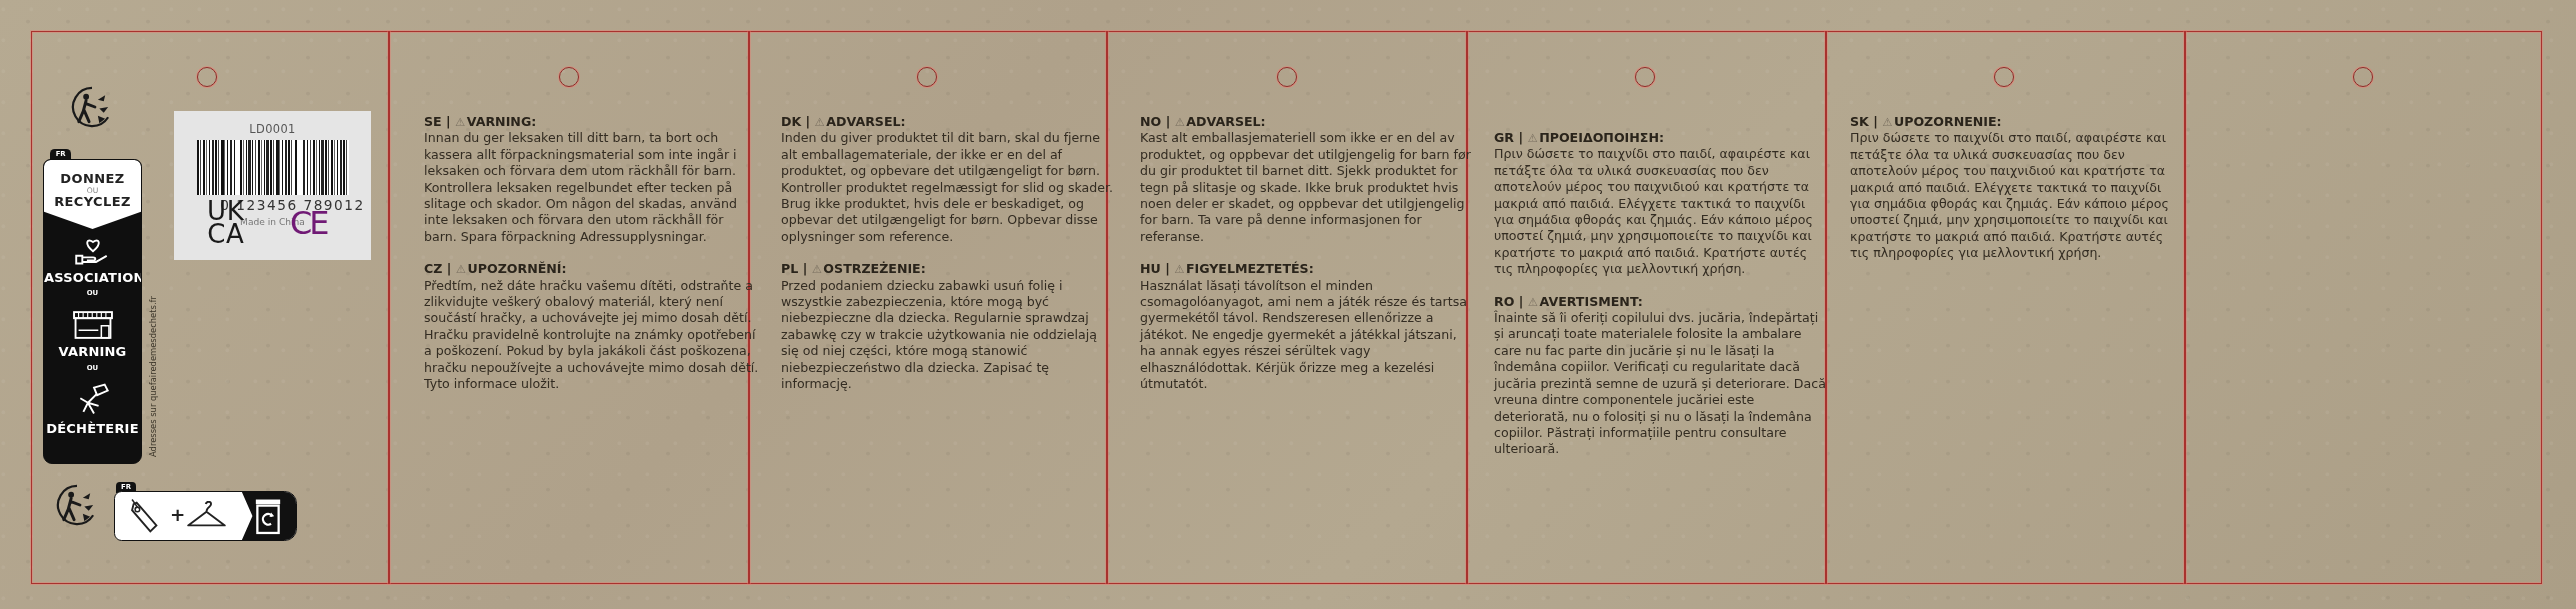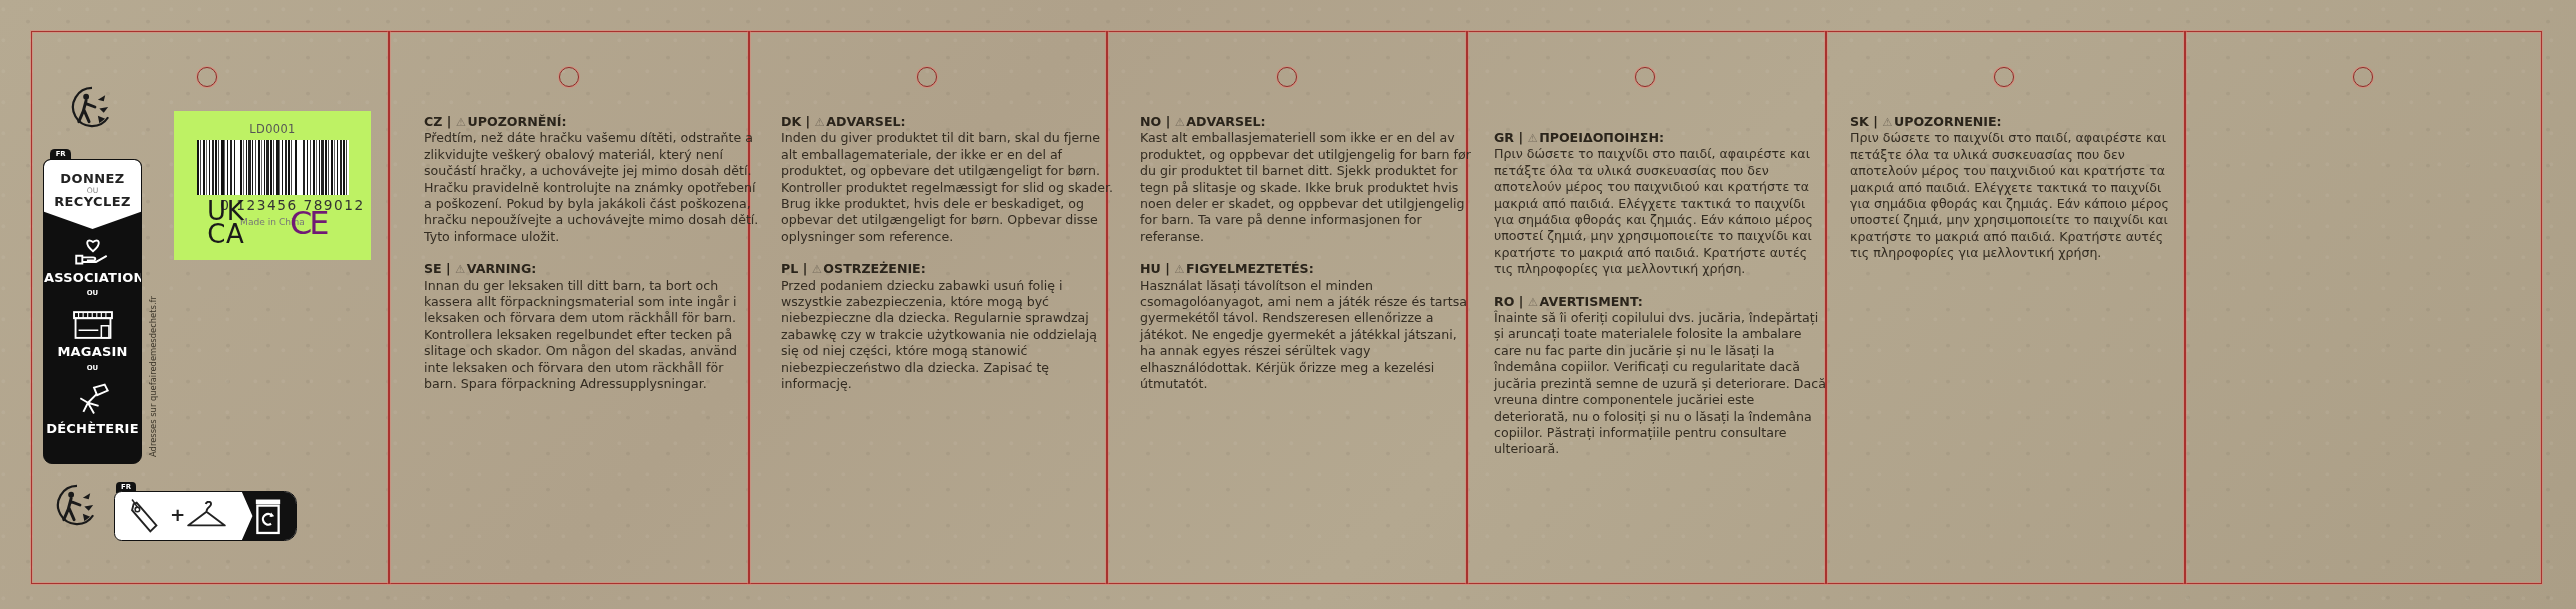--- a/index.html
+++ b/index.html
@@ -57,21 +57,21 @@
   .donnez-item { position: absolute; left: 0; width: 100%; text-align: center; color: #fff; }
   .donnez-item .lbl { font-weight: bold; font-size: 13px; letter-spacing: 0.2px; }
   .donnez-item .ou { font-size: 6.9px; font-weight: bold; margin-top: 4.6px; }
   .vert-text {
     position: absolute; left: 148px; top: 305px;
     transform-origin: left top; transform: rotate(-90deg) translateX(-152px);
     font-size: 8.4px; color: #3a3428; white-space: nowrap; width: 152px;
   }
   .barcode-box {
     position: absolute; left: 174px; top: 111px; width: 197px; height: 149px;
-    background: #bef264; text-align: center;
+    background: #e5e5e5; text-align: center;
   }
   .barcode-ref { margin-top: 10.7px; font-size: 11.4px; color: #555; letter-spacing: 0.4px; }
   .barcode-bars {
     margin: 4.6px auto 0; width: 152px; height: 55px;
     background: repeating-linear-gradient(90deg,
       #111 0 1.5px, #fff 1.5px 3px, #444 3px 3.8px, #fff 3.8px 6.1px,
       #111 6.1px 8.4px, #fff 8.4px 9.1px, #666 9.1px 10px, #fff 10px 12.2px,
       #111 12.2px 13px, #fff 13px 14.5px, #222 14.5px 17px, #fff 17px 18.3px);
   }
   .barcode-num { font-size: 13.7px; color: #333; letter-spacing: 1.5px; margin-top: 1.5px; margin-left: 40px; }
@@ -144,21 +144,21 @@
       <div class="ou">OU</div>
     </div>
     <div class="donnez-item" style="top:149px">
       <svg width="44" height="32" viewBox="0 0 58 42">
         <rect x="4" y="4" width="50" height="8" fill="none" stroke="#fff" stroke-width="2.5"></rect>
         <path d="M10 4 v8 M16 4 v8 M22 4 v8 M28 4 v8 M34 4 v8 M40 4 v8 M46 4 v8" stroke="#fff" stroke-width="1.5"></path>
         <rect x="6" y="12" width="46" height="26" fill="none" stroke="#fff" stroke-width="2.5"></rect>
         <rect x="40" y="22" width="10" height="16" fill="none" stroke="#fff" stroke-width="2"></rect>
         <path d="M10 28 h26" stroke="#fff" stroke-width="2"></path>
       </svg>
-      <div class="lbl">MAGASIN</div>
+      <div class="lbl">VARNING</div>
       <div class="ou">OU</div>
     </div>
     <div class="donnez-item" style="top:223px">
       <svg width="43" height="35" viewBox="0 0 56 46">
         <path d="M30 6 l14 -4 l4 8 l-14 6 z" fill="none" stroke="#fff" stroke-width="2.5"></path>
         <path d="M34 14 L22 26 M22 26 l-10 -6 M22 26 l-6 12 M22 26 l8 14 M22 26 l14 4" stroke="#fff" stroke-width="2.5" fill="none"></path>
       </svg>
       <div class="lbl">DÉCHÈTERIE</div>
     </div>
   </div>
@@ -199,26 +199,26 @@
       <rect x="6" y="2" width="32" height="6" fill="#fff"></rect>
       <rect x="8" y="10" width="28" height="36" fill="none" stroke="#fff" stroke-width="3"></rect>
       <path d="M28 24 A7 7 0 1 0 26 34" fill="none" stroke="#fff" stroke-width="3"></path>
       <path d="M26 19 l4 5 l-6 1 z" fill="#fff"></path>
     </svg>
   </div>
 </div>
 
 <div class="panel-text" style="left:424px; top:114px">
   <div class="sec">
+    <div class="head"><span>SE</span><span> | </span><span class="warn">⚠</span><span>VARNING:</span></div>
+    <div>Innan du ger leksaken till ditt barn, ta bort och kassera allt förpackningsmaterial som inte ingår i leksaken och förvara dem utom räckhåll för barn. Kontrollera leksaken regelbundet efter tecken på slitage och skador. Om någon del skadas, använd inte leksaken och förvara den utom räckhåll för barn. Spara förpackning Adressupplysningar.</div>
+  </div>
+  <div class="sec">
     <div class="head"><span>CZ</span><span> | </span><span class="warn">⚠</span><span>UPOZORNĚNÍ:</span></div>
     <div>Předtím, než dáte hračku vašemu dítěti, odstraňte a zlikvidujte veškerý obalový materiál, který není součástí hračky, a uchovávejte jej mimo dosah dětí. Hračku pravidelně kontrolujte na známky opotřebení a poškození. Pokud by byla jakákoli část poškozena, hračku nepoužívejte a uchovávejte mimo dosah dětí. Tyto informace uložit.</div>
-  </div>
-  <div class="sec">
-    <div class="head"><span>SE</span><span> | </span><span class="warn">⚠</span><span>VARNING:</span></div>
-    <div>Innan du ger leksaken till ditt barn, ta bort och kassera allt förpackningsmaterial som inte ingår i leksaken och förvara dem utom räckhåll för barn. Kontrollera leksaken regelbundet efter tecken på slitage och skador. Om någon del skadas, använd inte leksaken och förvara den utom räckhåll för barn. Spara förpackning Adressupplysningar.</div>
   </div>
 </div>
 
 <div class="panel-text" style="left:781px; top:114px">
   <div class="sec">
     <div class="head"><span>DK</span><span> | </span><span class="warn">⚠</span><span>ADVARSEL:</span></div>
     <div>Inden du giver produktet til dit barn, skal du fjerne alt emballagematerialе, der ikke er en del af produktet, og opbevare det utilgængeligt for børn. Kontroller produktet regelmæssigt for slid og skader. Brug ikke produktet, hvis dele er beskadiget, og opbevar det utilgængeligt for børn. Opbevar disse oplysninger som reference.</div>
   </div>
   <div class="sec" style="margin-bottom:34px">
     <div class="head"><span>PL</span><span> | </span><span class="warn">⚠</span><span>OSTRZEŻENIE:</span></div>

